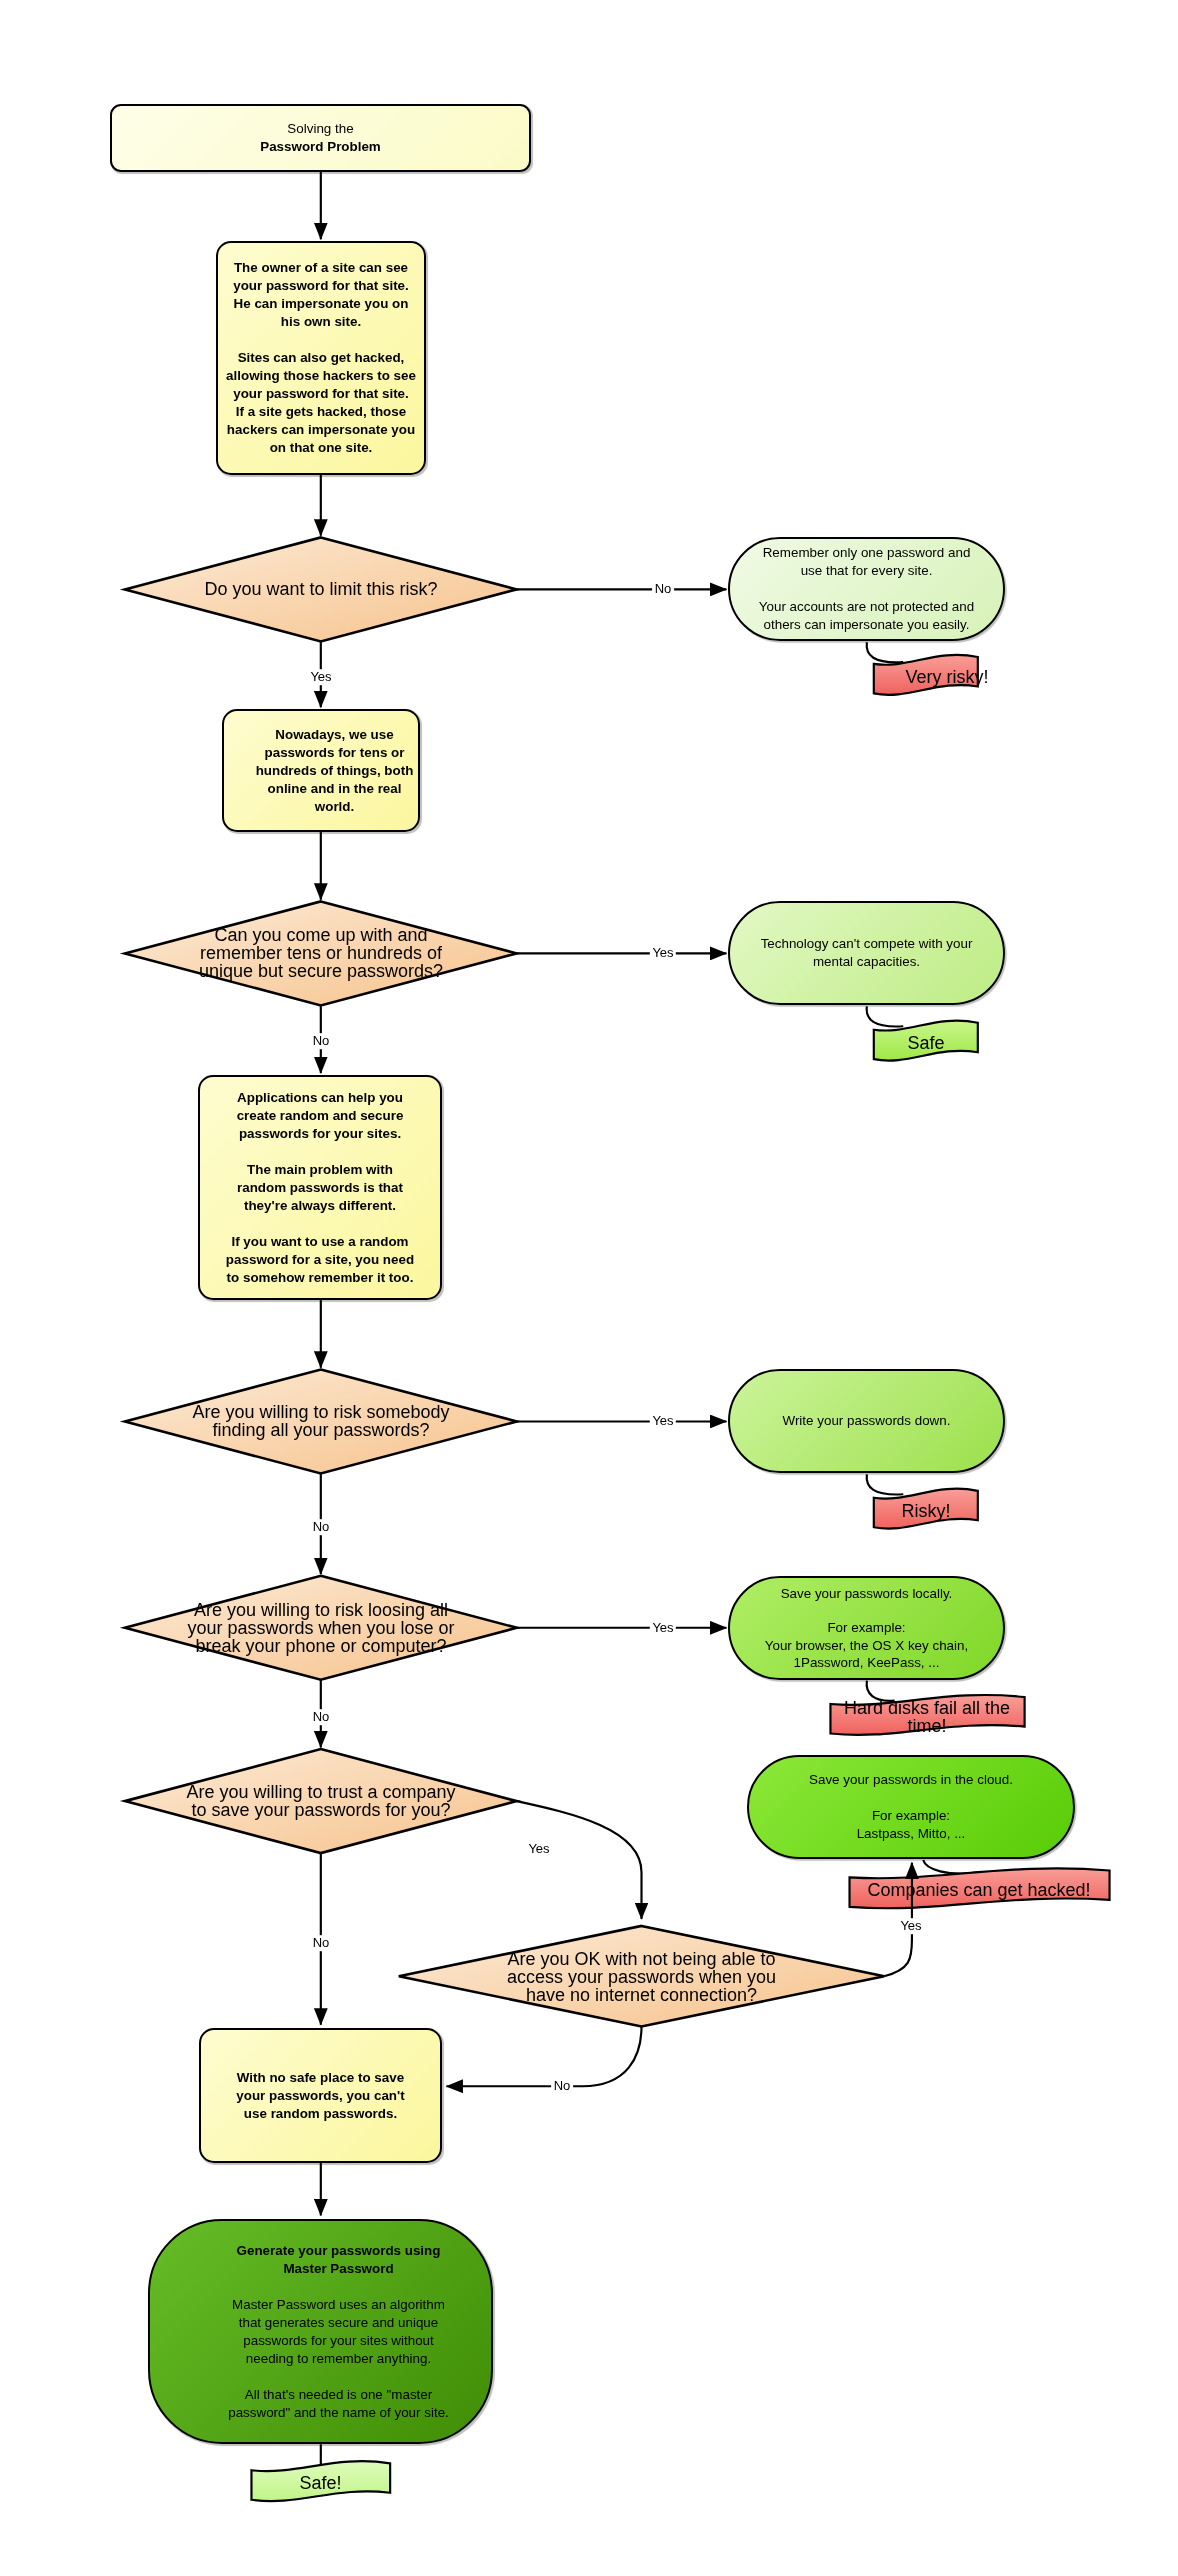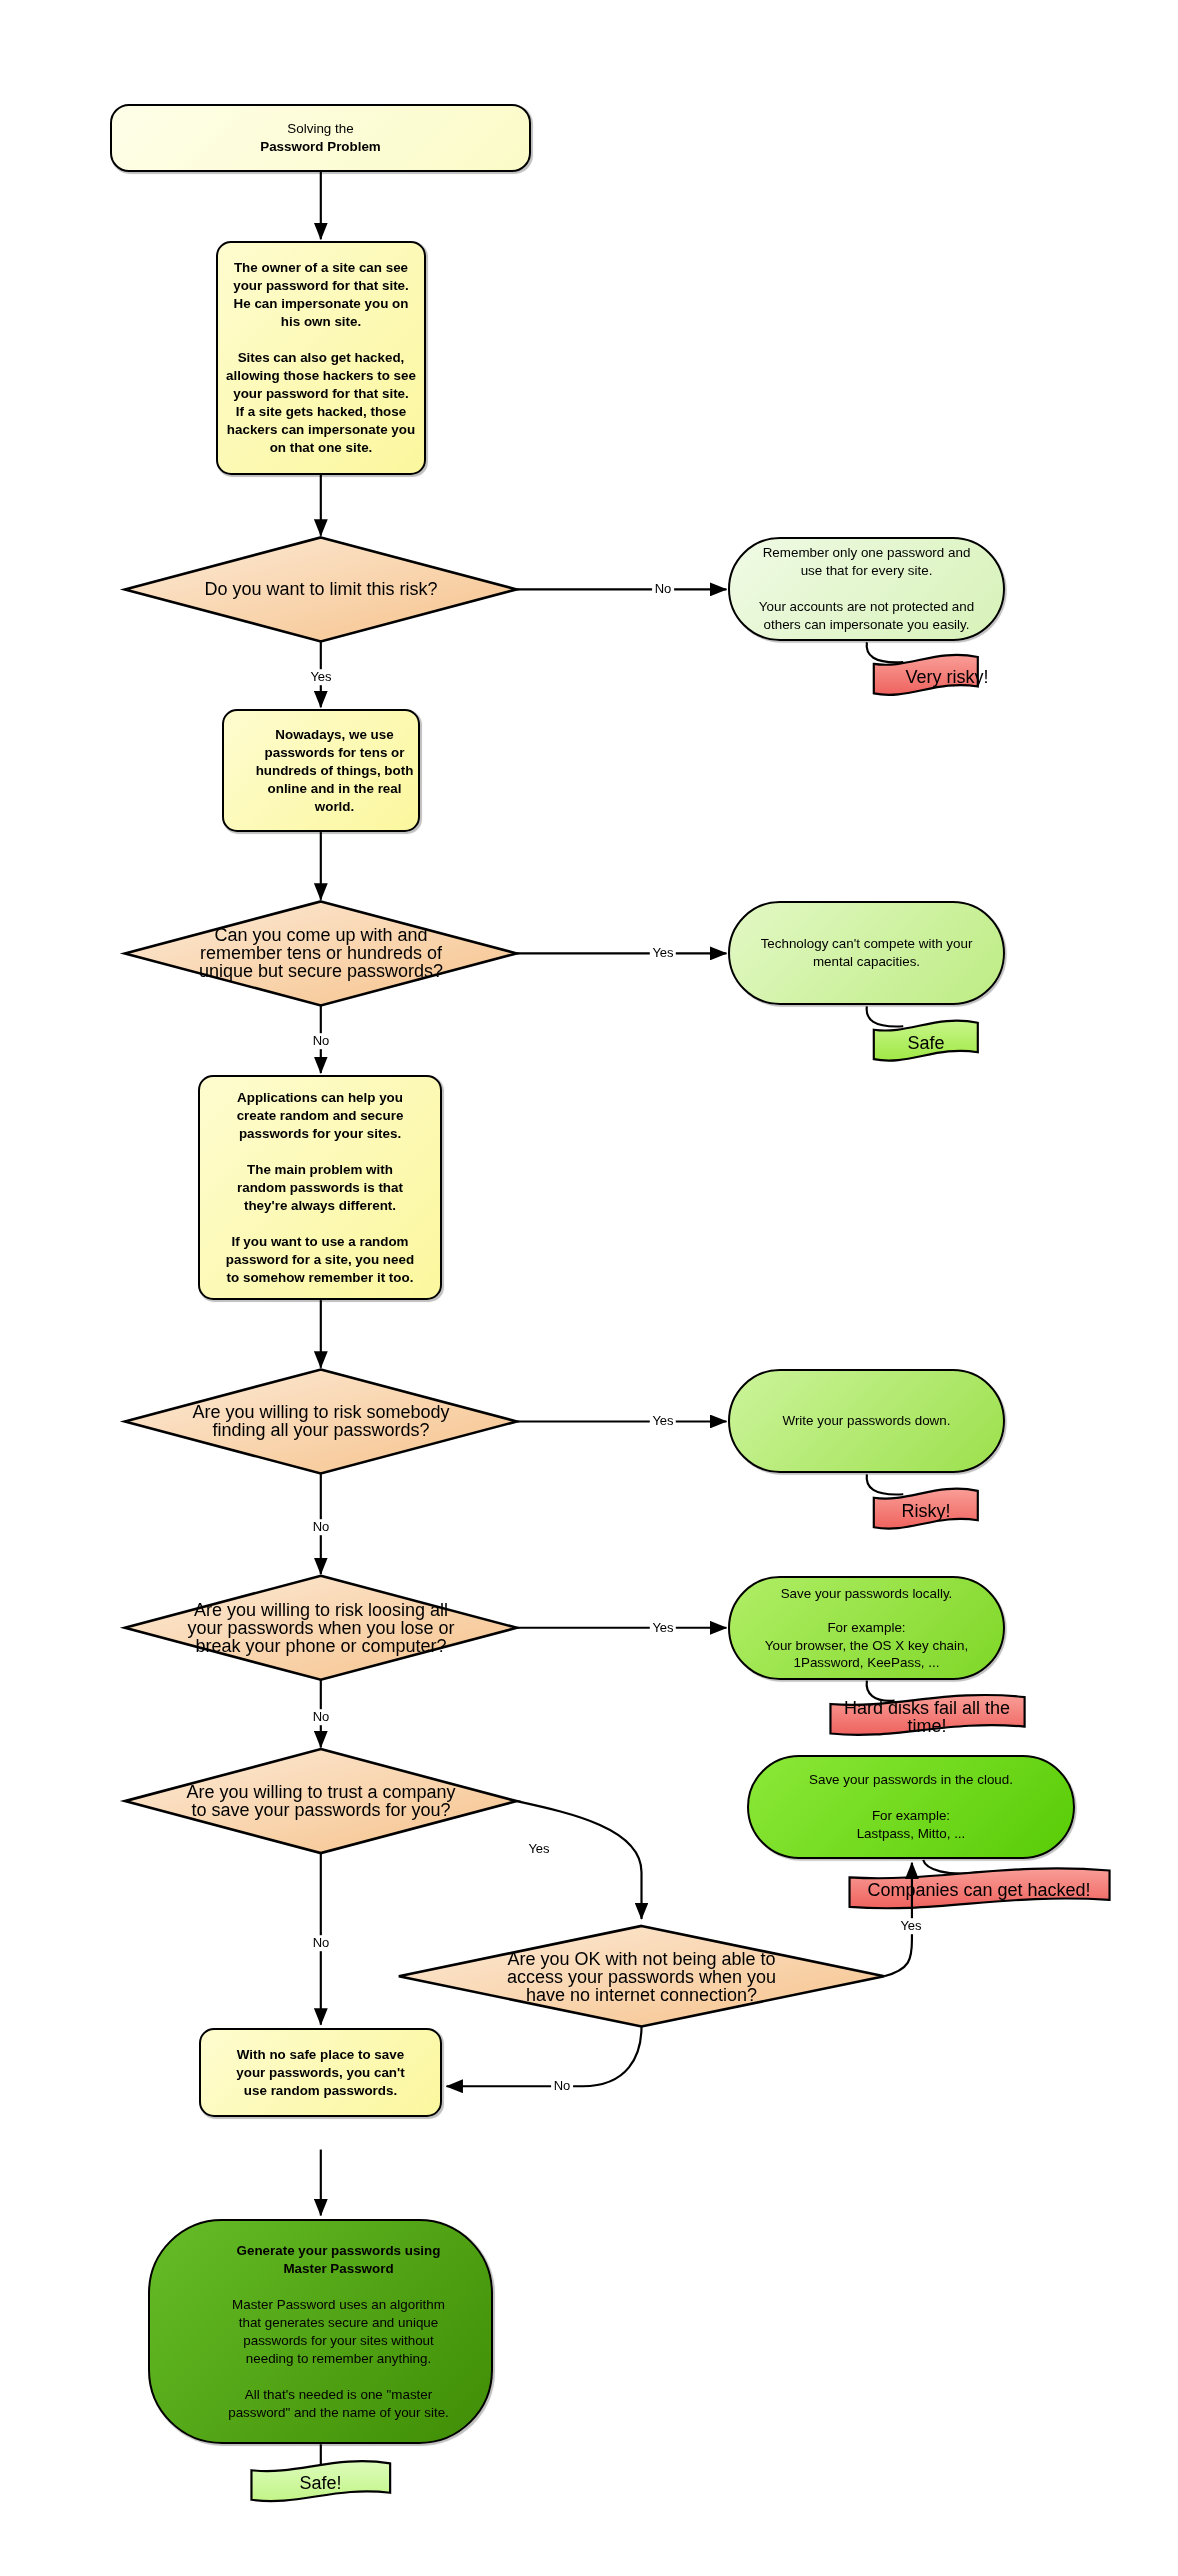--- a/index.html
+++ b/index.html
@@ -10,21 +10,21 @@
   }
   #wires { position:absolute; left:0; top:0; z-index:0; }
   .shape {
     position:absolute; box-sizing:border-box;
     border:2.6px solid #000; z-index:1;
     display:flex; flex-direction:column; align-items:center; justify-content:center;
     text-align:center; font-size:13.4px; line-height:18px;
     box-shadow:1.7px 1.7px 0.9px rgba(0,0,0,0.25);
   }
   .rect   { border-radius:15px; background:linear-gradient(135deg,#fefccf,#fbf79e);font-weight:bold; }
-  .start  { border-radius:19px; background:linear-gradient(135deg,#fefee8,#fbfbc8); }
+  .start  { border-radius:11px; background:linear-gradient(135deg,#fefee8,#fbfbc8); }
   .pill   { border-radius:52px; }
   .rb1 { background:linear-gradient(135deg,#f0fae5,#d7f2b8); }
   .rb2 { background:linear-gradient(135deg,#e3f8c5,#bdec83); }
   .rb3 { background:linear-gradient(135deg,#ccf49b,#9ce04c); }
   .rb4 { background:linear-gradient(135deg,#b0ee66,#7fd727); }
   .rb5 { background:linear-gradient(135deg,#8ce838,#58cc06); }
   .final { border-radius:74px; background:linear-gradient(135deg,#66bd27,#3f8d05);padding-left:36px; }
   .txt { white-space:pre-line; }
   .bold { font-weight:bold; }
   .overlay {
@@ -140,21 +140,21 @@
 
 The main problem with
 random passwords is that
 they're always different.
 
 If you want to use a random
 password for a site, you need
 to somehow remember it too.</div>
   </div>
 
-  <div class="shape rect" style="left:199px; top:2028px; width:243px; height:89px;">
+  <div class="shape rect" style="left:199px; top:2028px; width:243px; height:135px;">
     <div class="txt">With no safe place to save
 your passwords, you can't
 use random passwords.</div>
   </div>
 
   <div class="shape pill rb1" style="left:728px; top:537px; width:277px; height:104px;">
     <div class="txt">Remember only one password and
 use that for every site.
 
 Your accounts are not protected and

